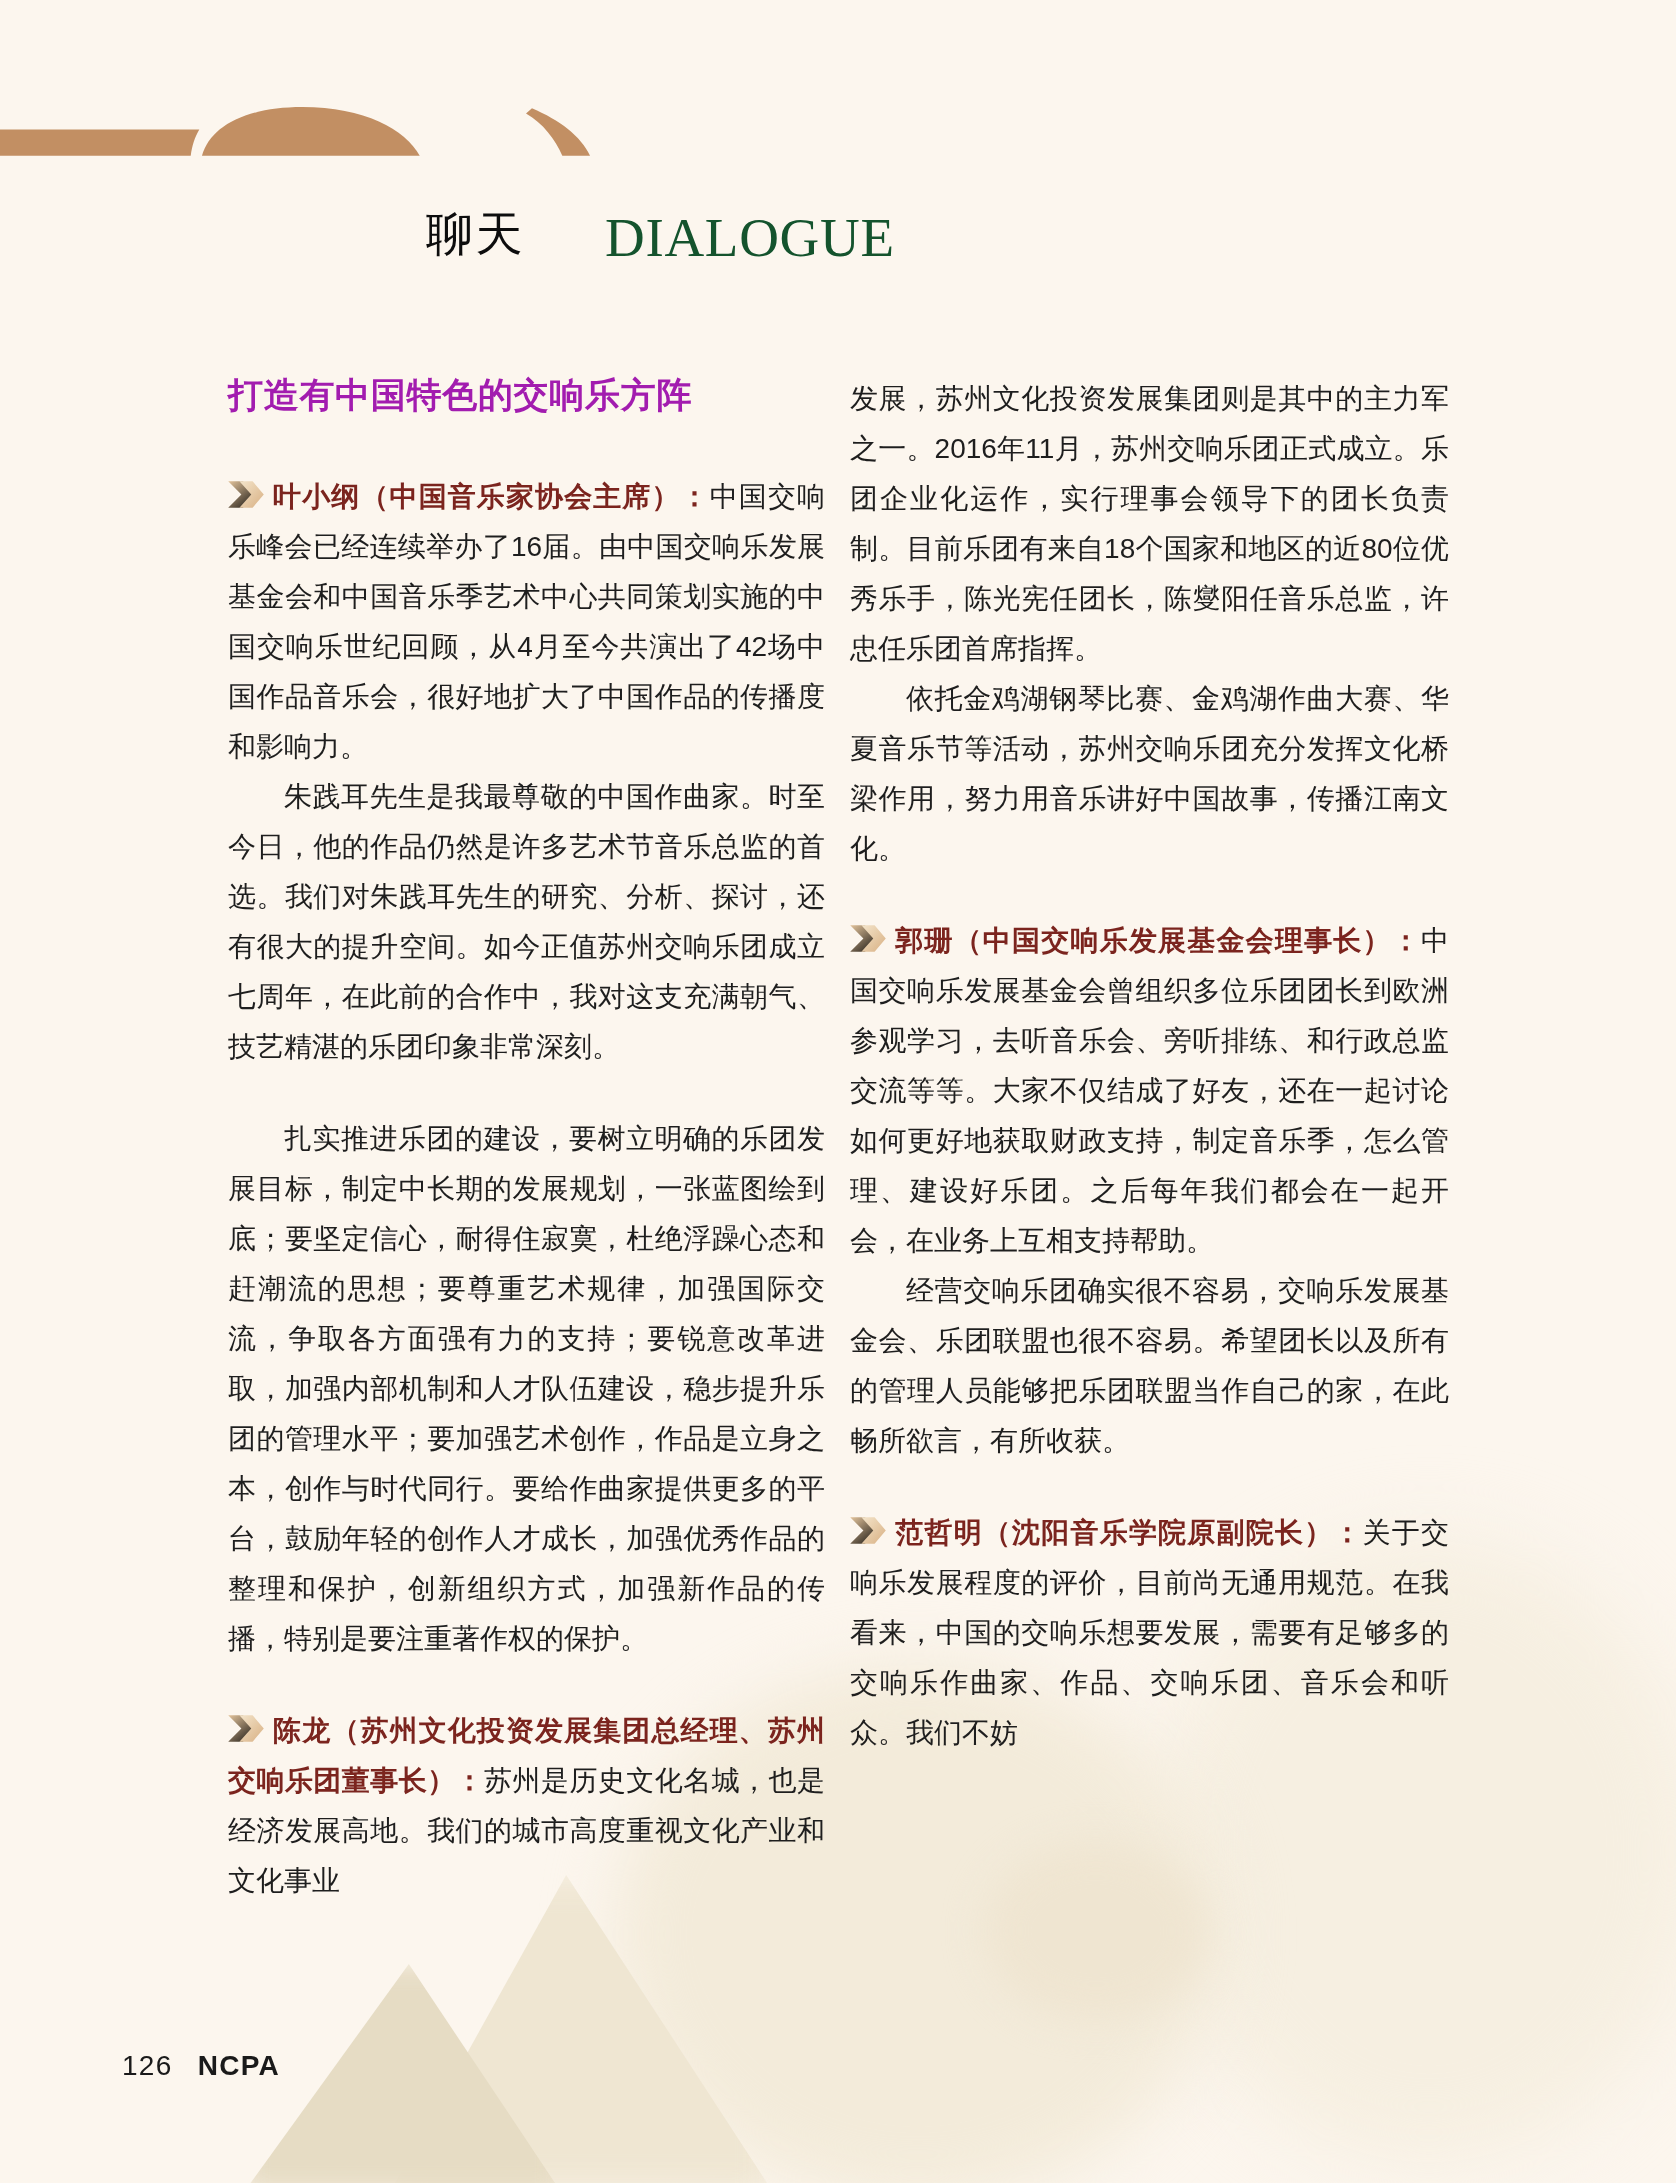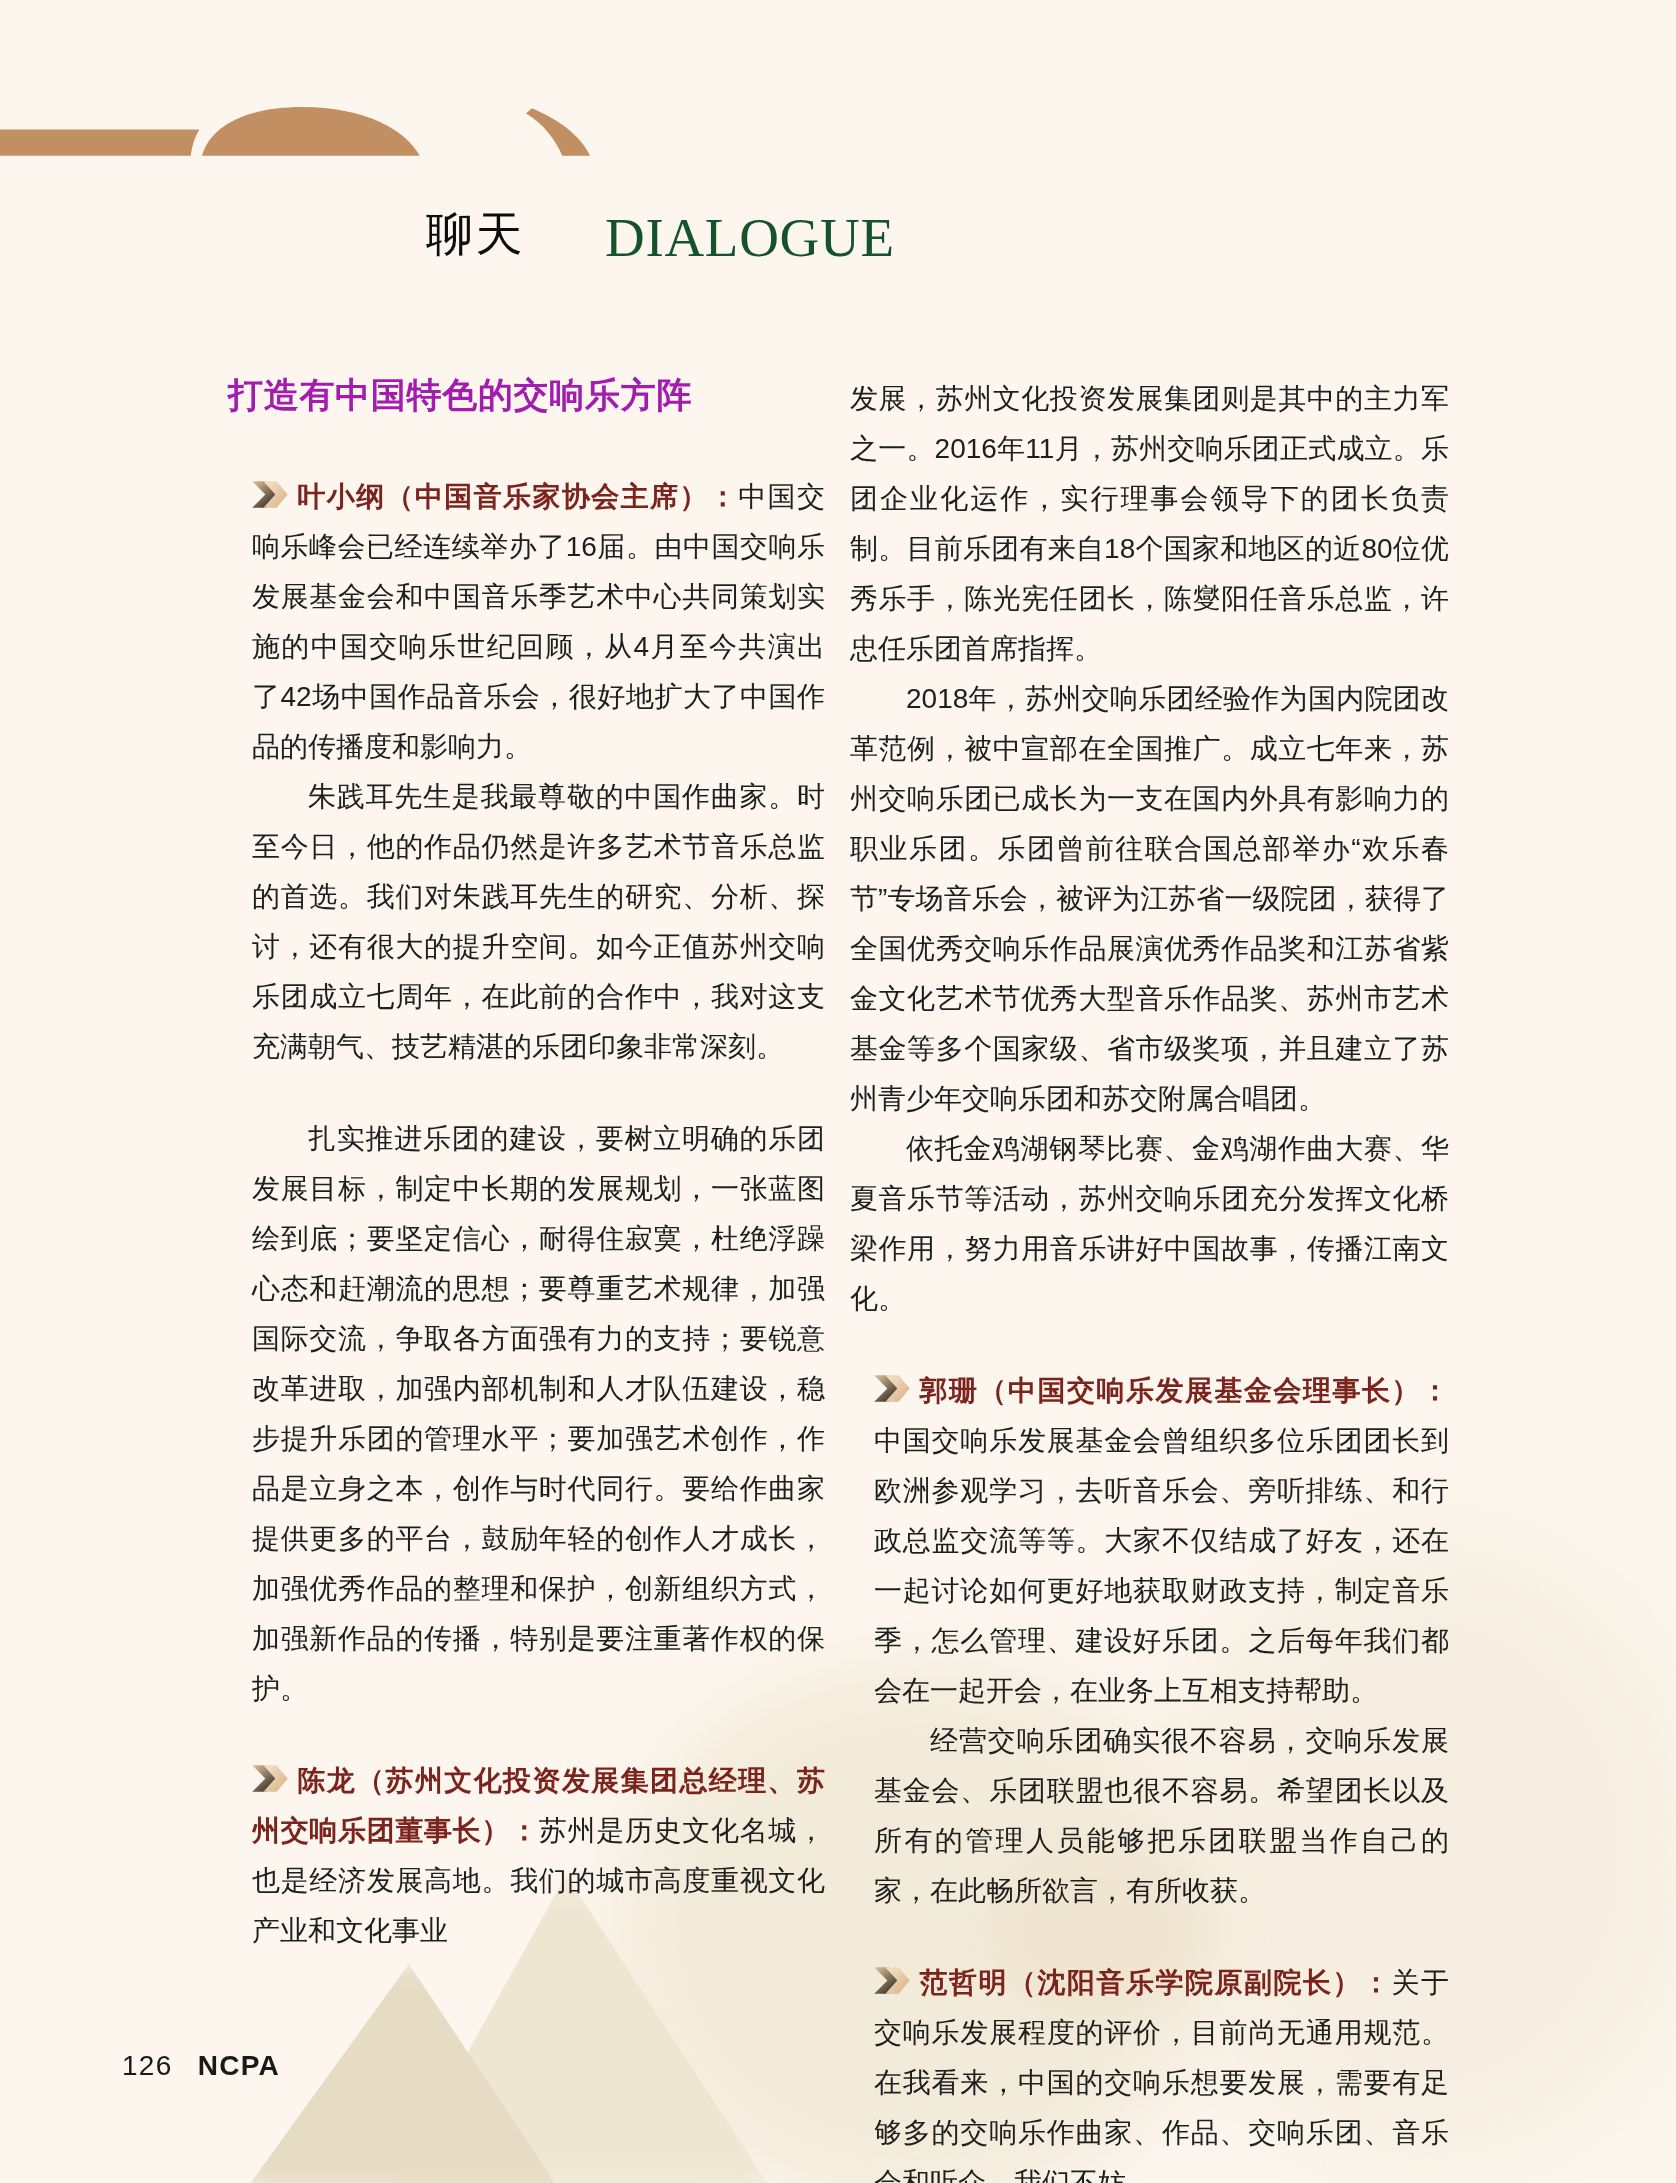--- a/index.html
+++ b/index.html
@@ -34,21 +34,21 @@
   .article-title{
     margin:0 0 51px 0;
     font-size:35px;font-weight:800;letter-spacing:0.7px;color:#a21caf;line-height:53px;
   }
   .para{
     margin:0;font-size:28px;line-height:50px;
     text-align:justify;text-justify:inter-ideograph;
     color:#1e1e1e;
   }
   .para.indent{text-indent:2em;}
-  .block{margin-top:42px;margin-left:24px;}
+  .block{margin-top:42px;}
   .block:first-of-type{margin-top:0;}
   .col-right > .para-block{margin-top:0;}
   .speaker{color:#7b241e;font-weight:700;}
   .arrow{display:inline-block;width:36px;height:29px;margin-right:8px;vertical-align:-3.3px;}
   
   .footer{position:absolute;left:122px;top:2050px;z-index:2;display:flex;align-items:baseline;gap:25px;justify-content:center;}
   .page-number{font-size:28px;font-weight:400;color:#1a1a1a;letter-spacing:1.3px;}
   .brand{font-size:28px;font-weight:600;color:#1a1a1a;letter-spacing:1.3px;}
 </style>
 </head>
@@ -112,21 +112,20 @@
             <polygon points="17,2 37,2 54,22 37,42 17,42 35,22" fill="url(#chevB)"></polygon>
           </svg>
         </span><span class="speaker">陈龙（苏州文化投资发展集团总经理、苏州交响乐团董事长）：</span><span>苏州是历史文化名城，也是经济发展高地。我们的城市高度重视文化产业和文化事业</span>
       </p>
     </div>
   </section>
 
   <section class="col col-right">
     <div class="para-block">
       <p class="para">发展，苏州文化投资发展集团则是其中的主力军之一。2016年11月，苏州交响乐团正式成立。乐团企业化运作，实行理事会领导下的团长负责制。目前乐团有来自18个国家和地区的近80位优秀乐手，陈光宪任团长，陈燮阳任音乐总监，许忠任乐团首席指挥。</p>
-      <p class="para indent">2018年，苏州交响乐团经验作为国内院团改革范例，被中宣部在全国推广。成立七年来，苏州交响乐团已成长为一支在国内外具有影响力的职业乐团。乐团曾前往联合国总部举办“欢乐春节”专场音乐会，被评为江苏省一级院团，获得了全国优秀交响乐作品展演优秀作品奖和江苏省紫金文化艺术节优秀大型音乐作品奖、苏州市艺术基金等多个国家级、省市级奖项，并且建立了苏州青少年交响乐团和苏交附属合唱团。</p>
       <p class="para indent">依托金鸡湖钢琴比赛、金鸡湖作曲大赛、华夏音乐节等活动，苏州交响乐团充分发挥文化桥梁作用，努力用音乐讲好中国故事，传播江南文化。</p>
     </div>
 
     <div class="block">
       <p class="para">
         <span class="arrow">
           <svg width="36" height="29" viewBox="0 0 54 44">
             <polygon points="0,2 22,2 50,22 22,42 0,42 20,22" fill="url(#chevA)"></polygon>
             <polygon points="17,2 37,2 54,22 37,42 17,42 35,22" fill="url(#chevB)"></polygon>
           </svg>

